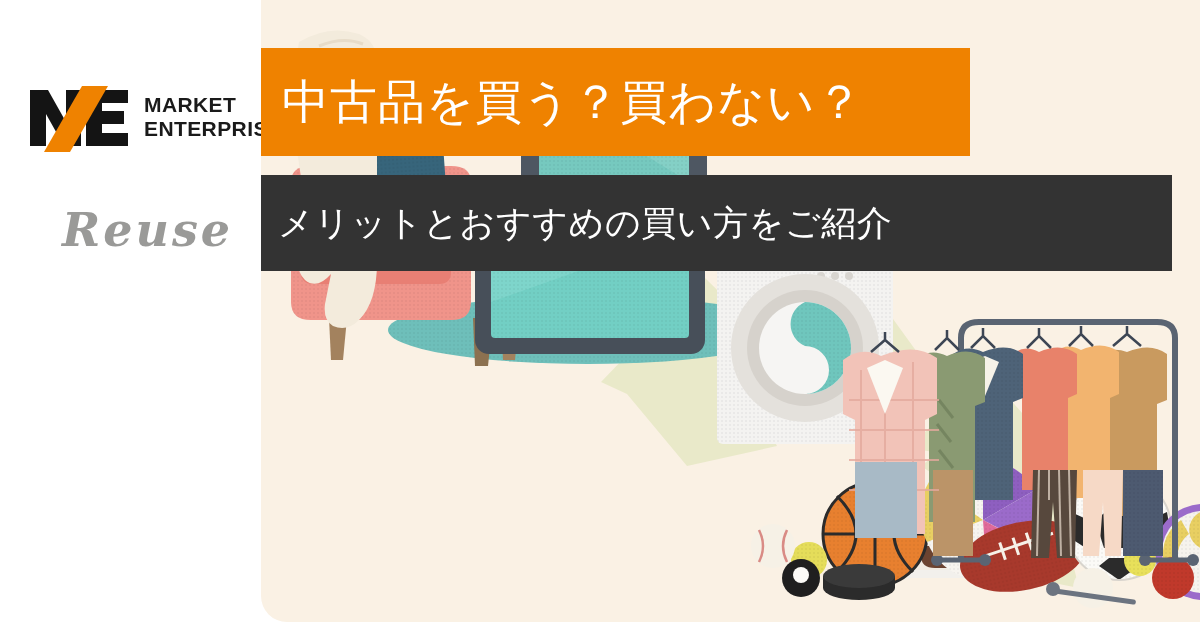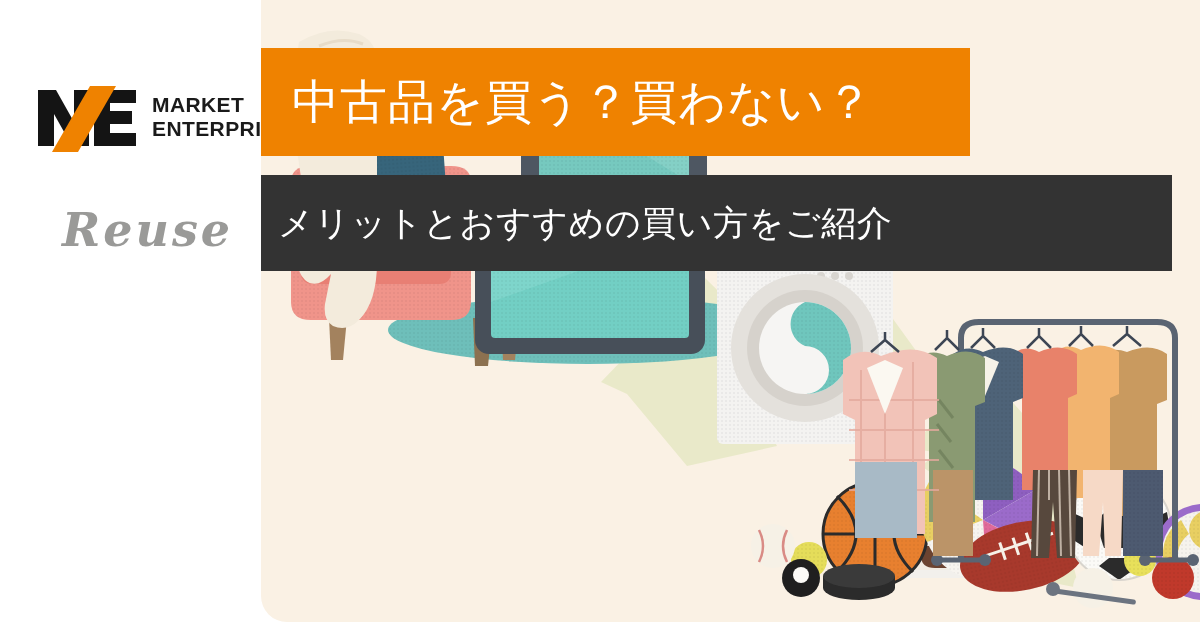--- a/index.html
+++ b/index.html
@@ -48,21 +48,21 @@
     position: absolute;
     left: 0;
     top: 0;
     width: 939px;
     height: 622px;
   }
 
   
   .logo {
     position: absolute;
-    left: 32px;
+    left: 24px;
     top: 82px;
     width: 240px;
     height: 76px;
   }
   .logo-mark { position: absolute; left: 0; top: 0; width: 110px; height: 72px; }
   .logo-words {
     position: absolute;
     left: 120px;
     top: 11px;
     width: 140px;
@@ -92,21 +92,21 @@
     display: flex;
     align-items: center;
     box-sizing: border-box;
   }
   .bar-primary {
     left: 261px;
     top: 48px;
     width: 709px;
     height: 108px;
     background: #ef8200;
-    padding-left: 31px;
+    padding-left: 21px;
   }
   .bar-secondary {
     left: 261px;
     top: 175px;
     width: 911px;
     height: 96px;
     background: #333333;
     padding-left: 17px;
   }
   .bar-text {

